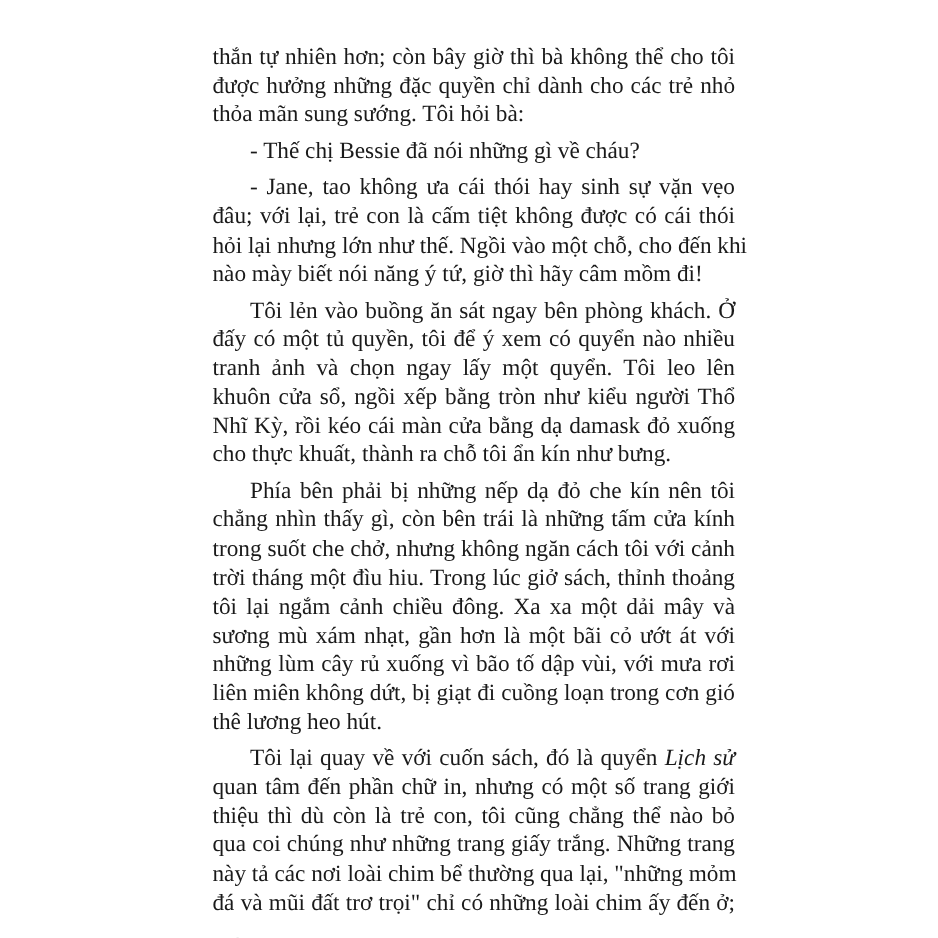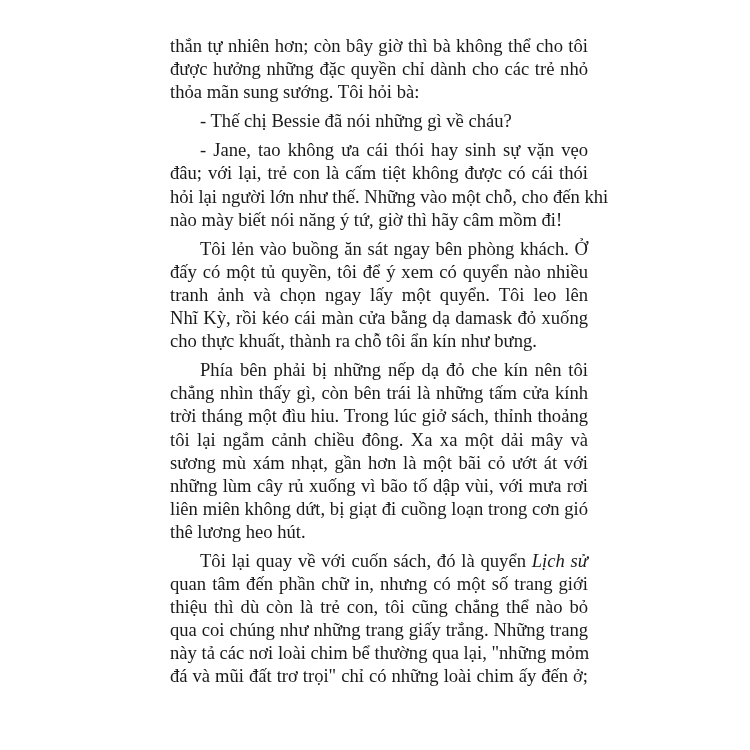--- a/index.html
+++ b/index.html
@@ -27,31 +27,33 @@
 
 <div class="page">
   <span class="line">thắn tự nhiên hơn; còn bây giờ thì bà không thể cho tôi</span>
   <span class="line">được hưởng những đặc quyền chỉ dành cho các trẻ nhỏ</span>
   <span class="line last">thỏa mãn sung sướng. Tôi hỏi bà:</span>
   <div class="gap"></div>
   <span class="line indent last">- Thế chị Bessie đã nói những gì về cháu?</span>
   <div class="gap"></div>
   <span class="line indent">- Jane, tao không ưa cái thói hay sinh sự vặn vẹo</span>
   <span class="line">đâu; với lại, trẻ con là cấm tiệt không được có cái thói</span>
-  <span class="line">hỏi lại người lớn như thế. Những vào một chỗ, cho đến khi</span>
+  <span class="line">hỏi lại nhưng lớn như thế. Ngồi vào một chỗ, cho đến khi</span>
   <span class="line last">nào mày biết nói năng ý tứ, giờ thì hãy câm mồm đi!</span>
   <div class="gap"></div>
   <span class="line indent">Tôi lẻn vào buồng ăn sát ngay bên phòng khách. Ở</span>
   <span class="line">đấy có một tủ quyền, tôi để ý xem có quyển nào nhiều</span>
   <span class="line">tranh ảnh và chọn ngay lấy một quyển. Tôi leo lên</span>
+  <span class="line">khuôn cửa sổ, ngồi xếp bằng tròn như kiểu người Thổ</span>
   <span class="line">Nhĩ Kỳ, rồi kéo cái màn cửa bằng dạ damask đỏ xuống</span>
   <span class="line last">cho thực khuất, thành ra chỗ tôi ẩn kín như bưng.</span>
   <div class="gap"></div>
   <span class="line indent">Phía bên phải bị những nếp dạ đỏ che kín nên tôi</span>
   <span class="line">chẳng nhìn thấy gì, còn bên trái là những tấm cửa kính</span>
+  <span class="line">trong suốt che chở, nhưng không ngăn cách tôi với cảnh</span>
   <span class="line">trời tháng một đìu hiu. Trong lúc giở sách, thỉnh thoảng</span>
   <span class="line">tôi lại ngắm cảnh chiều đông. Xa xa một dải mây và</span>
   <span class="line">sương mù xám nhạt, gần hơn là một bãi cỏ ướt át với</span>
   <span class="line">những lùm cây rủ xuống vì bão tố dập vùi, với mưa rơi</span>
   <span class="line">liên miên không dứt, bị giạt đi cuồng loạn trong cơn gió</span>
   <span class="line last">thê lương heo hút.</span>
   <div class="gap"></div>
   <span class="line indent"><span>Tôi lại quay về với cuốn sách, đó là quyển </span><em>Lịch sử</em></span>
   <span class="line">quan tâm đến phần chữ in, nhưng có một số trang giới</span>
   <span class="line">thiệu thì dù còn là trẻ con, tôi cũng chẳng thể nào bỏ</span>

